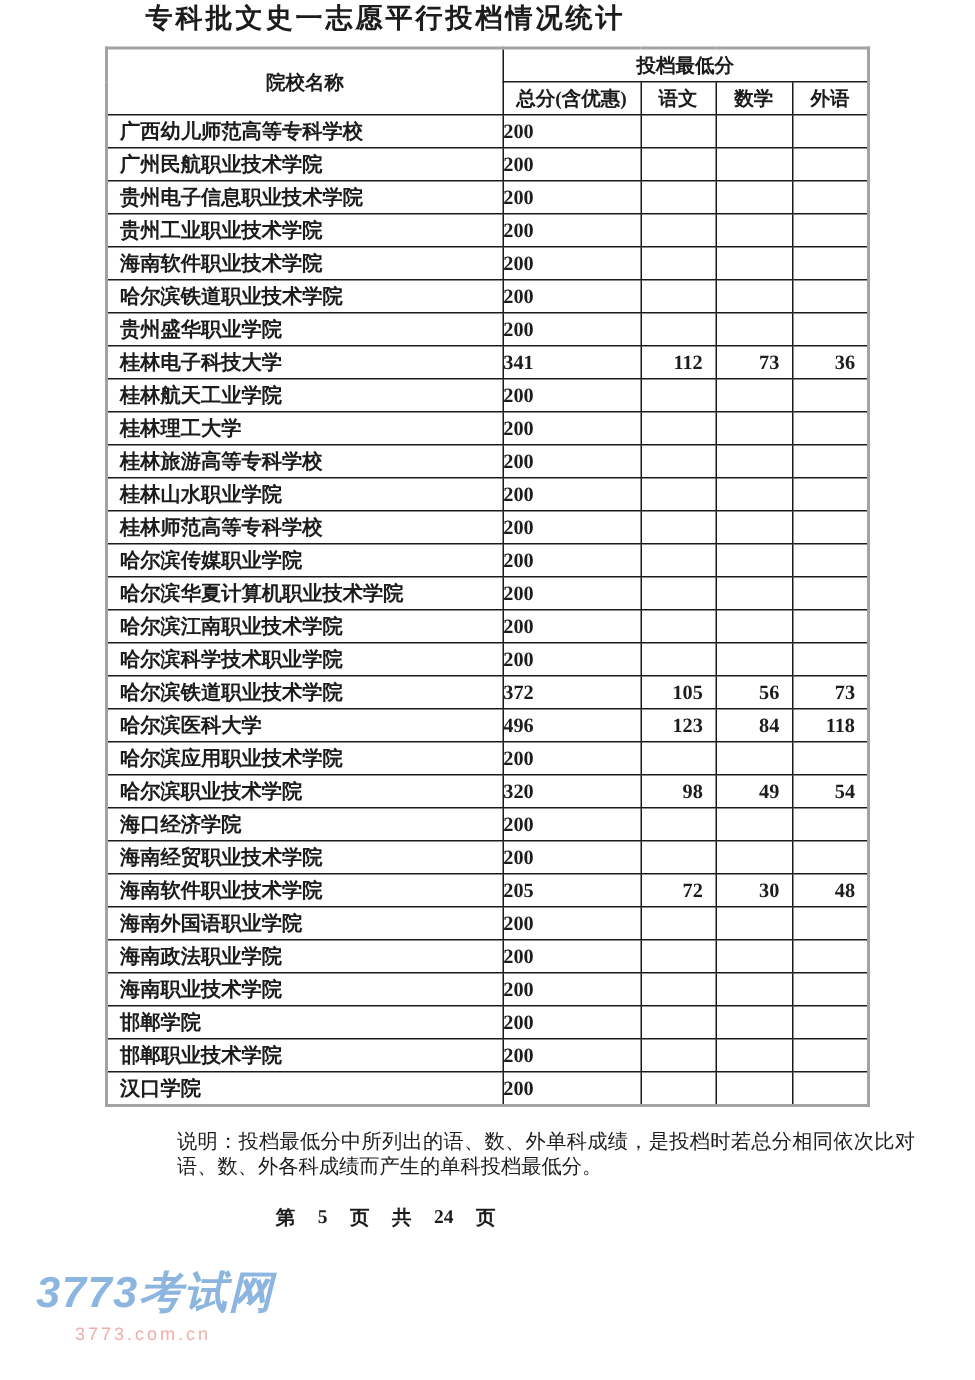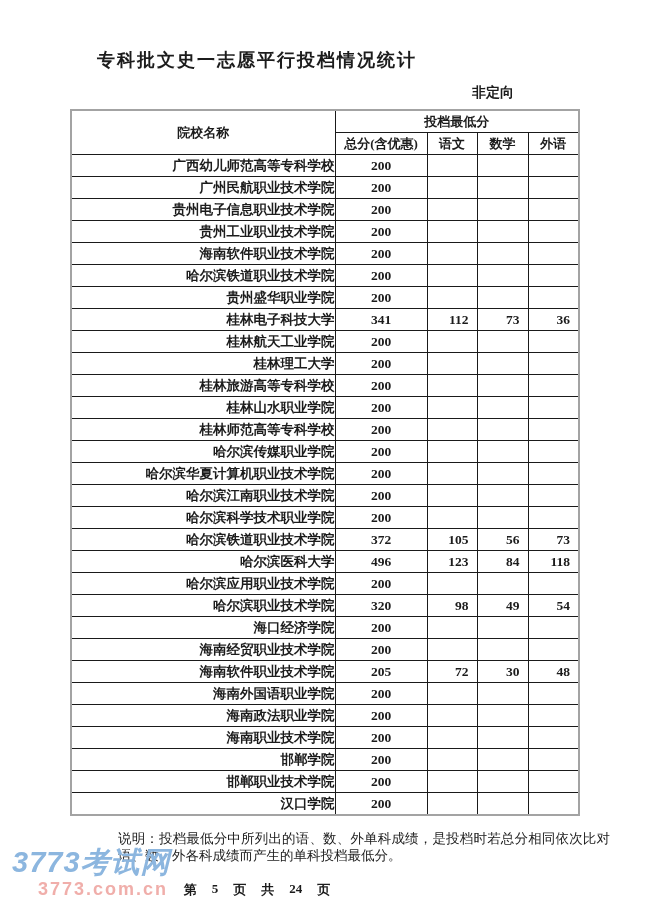--- a/index.html
+++ b/index.html
@@ -6,21 +6,20 @@
   html, body { background: #ffffff; }
   body {
     width: 650px; height: 920px;
     font-family: "Liberation Serif", "DejaVu Serif", serif;
     color: #1c1c1c;
     position: relative;
     overflow: hidden;
   }
   .page {
     width: 514px; height: 920px;
-    padding-top: 48px;
     position: relative;
   }
   .doc-title {
     text-align: center;
     font-size: 18px;
     font-weight: bold;
     letter-spacing: 2px;
     line-height: 24px;
   }
   .orient-line {
@@ -43,68 +42,67 @@
     border: 1px solid #1a1a1a;
     font-size: 13.5px;
     font-weight: bold;
     height: 21.9px;
     line-height: 21px;
     overflow: hidden;
     white-space: nowrap;
     padding: 0;
   }
   .score-table th { text-align: center; font-size: 13px; }
-  td.c-name  { text-align: right;  padding-left: 8px; }
-  td.c-total { text-align: center; }
+  td.c-name  { text-align: left;  padding-left: 8px; }
+  td.c-total { }
   td.c-sub   { text-align: right; padding-right: 8px; }
   .note {
     width: 492px;
     margin: 15px 0 0 118px;
     font-size: 13.5px;
     font-weight: normal;
     line-height: 16.5px;
     text-align: justify;
   }
   .page-footer {
     margin-top: 17px;
     display: flex;
     justify-content: center;
     gap: 15px;
     font-size: 13px;
     font-weight: bold;
   }
   .watermark {
     position: absolute;
-    left: 12px; top: 846px;
+    left: 24px; top: 846px;
     font-family: "Liberation Sans", "DejaVu Sans", sans-serif;
     pointer-events: none;
   }
   .wm-line1 {
     font-size: 29px;
     font-weight: bold;
     font-style: italic;
     letter-spacing: 1px;
     line-height: 32px;
   }
   .wm-line2 {
-    font-size: 18px;
-    font-weight: bold;
+    font-size: 12px;
+    font-weight: normal;
     letter-spacing: 2px;
     margin: 2px 16px 0 26px;
     line-height: 18px;
   }
 </style>
 </head>
 <body>
 
 <div class="page">
 
   <h1 class="doc-title">专科批文史一志愿平行投档情况统计</h1>
 
-  <div class="orient-line">非定向</div>
 
   <table class="score-table">
     <colgroup>
       <col style="width:264px">
       <col style="width:92px">
       <col style="width:50px">
       <col style="width:51px">
       <col style="width:51px">
     </colgroup>
     <thead>

